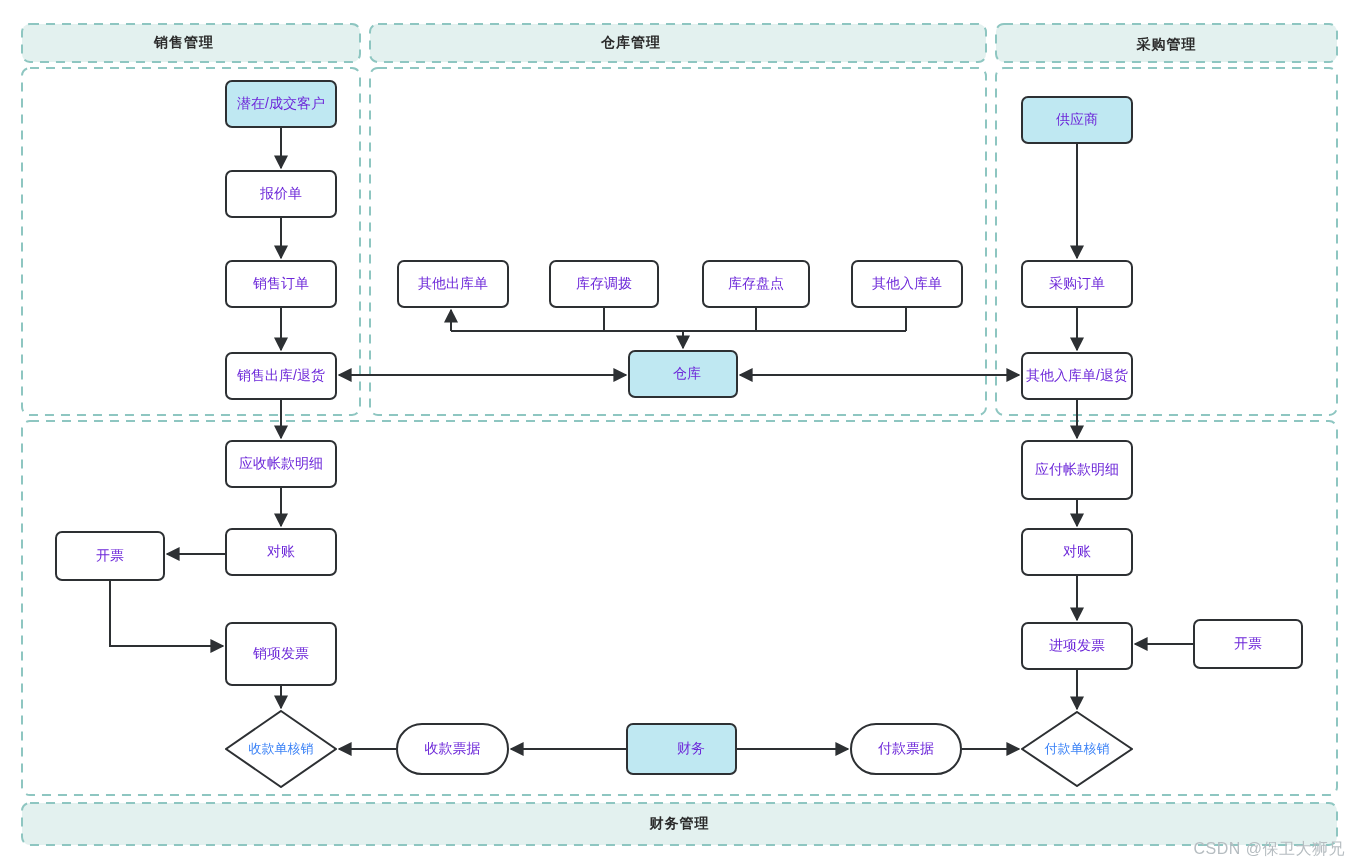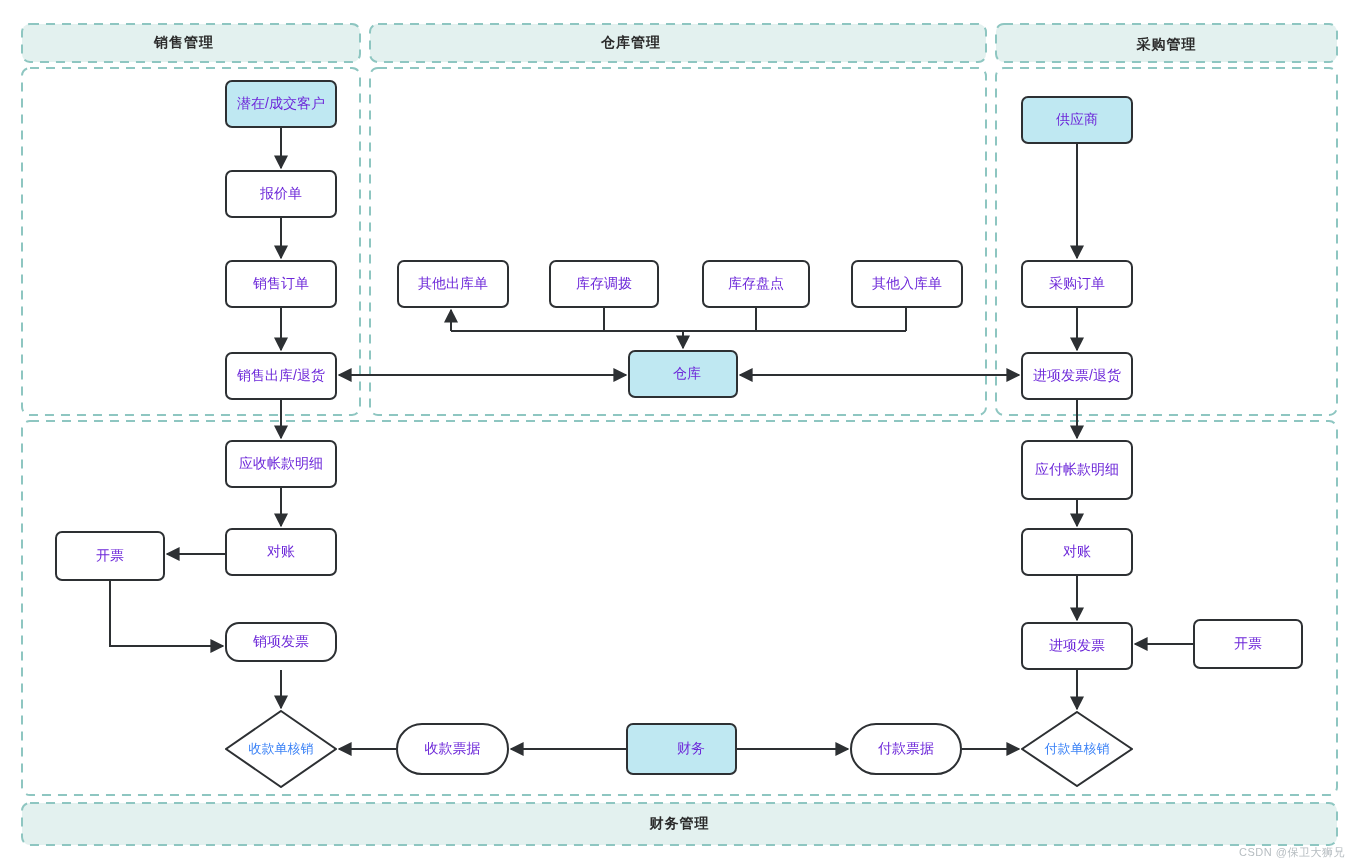--- a/index.html
+++ b/index.html
@@ -21,21 +21,21 @@
   .node.accent{background:var(--accent-fill,#bfe8f2);}
   .node.stadium{border-radius:26px;}
   .diamond{position:absolute;z-index:10;}
   .diamond svg{display:block;}
   .diamond .dlabel{
     position:absolute;inset:0;display:flex;align-items:center;justify-content:center;
     font-size:13px;color:#3b82f6;
   }
   .watermark{
     position:absolute;right:13px;bottom:6px;z-index:20;
-    font-size:11px;color:var(--watermark-color,#b6bdc1);letter-spacing:.5px;
+    font-size:16px;color:var(--watermark-color,#b6bdc1);letter-spacing:.5px;
   }
 </style>
 </head>
 <body>
 
 <div class="canvas">
   <svg id="diagram-svg" width="1358" height="866">
     <defs>
       <marker id="arr" viewBox="0 0 10 10" refX="9" refY="5" markerWidth="7" markerHeight="7" orient="auto-start-reverse">
         <path d="M0,0 L10,5 L0,10 z" fill="#2d3033"></path>
@@ -88,35 +88,35 @@
       <div class="section-label" style="left: 22px; top: 803px; width: 1315px; height: 42px;">财务管理</div>
     </div>
   <div id="nodes">
       <div class="node accent" style="left: 225px; top: 80px; width: 112px; height: 48px;">潜在/成交客户</div>
       <div class="node" style="left: 225px; top: 170px; width: 112px; height: 48px;">报价单</div>
       <div class="node" style="left: 225px; top: 260px; width: 112px; height: 48px;">销售订单</div>
       <div class="node" style="left: 225px; top: 352px; width: 112px; height: 48px;">销售出库/退货</div>
       <div class="node" style="left: 225px; top: 440px; width: 112px; height: 48px;">应收帐款明细</div>
       <div class="node" style="left: 225px; top: 528px; width: 112px; height: 48px;">对账</div>
       <div class="node" style="left: 55px; top: 531px; width: 110px; height: 50px;">开票</div>
-      <div class="node" style="left: 225px; top: 622px; width: 112px; height: 40px; border-radius: 14px;">销项发票</div>
+      <div class="node" style="left: 225px; top: 622px; width: 112px; height: 64px;">销项发票</div>
       <div class="diamond" style="left: 225px; top: 710px; width: 112px; height: 78px;">
         <svg width="112" height="78">
           <polygon points="56,1 111,39 56,77 1,39" fill="#ffffff" stroke="#2d3033" stroke-width="2"></polygon>
         </svg>
         <span class="dlabel">收款单核销</span>
       </div>
       <div class="node" style="left: 397px; top: 260px; width: 112px; height: 48px;">其他出库单</div>
       <div class="node" style="left: 549px; top: 260px; width: 110px; height: 48px;">库存调拨</div>
       <div class="node" style="left: 702px; top: 260px; width: 108px; height: 48px;">库存盘点</div>
       <div class="node" style="left: 851px; top: 260px; width: 112px; height: 48px;">其他入库单</div>
       <div class="node accent" style="left: 628px; top: 350px; width: 110px; height: 48px; padding-left: 8px;">仓库</div>
       <div class="node accent" style="left: 1021px; top: 96px; width: 112px; height: 48px;">供应商</div>
       <div class="node" style="left: 1021px; top: 260px; width: 112px; height: 48px;">采购订单</div>
-      <div class="node" style="left: 1021px; top: 352px; width: 112px; height: 48px;">进项发票/退货</div>
+      <div class="node" style="left: 1021px; top: 352px; width: 112px; height: 48px;">其他入库单/退货</div>
       <div class="node" style="left: 1021px; top: 440px; width: 112px; height: 60px;">应付帐款明细</div>
       <div class="node" style="left: 1021px; top: 528px; width: 112px; height: 48px;">对账</div>
       <div class="node" style="left: 1021px; top: 622px; width: 112px; height: 48px;">进项发票</div>
       <div class="node" style="left: 1193px; top: 619px; width: 110px; height: 50px;">开票</div>
       <div class="diamond" style="left: 1021px; top: 711px; width: 112px; height: 76px;">
         <svg width="112" height="76">
           <polygon points="56,1 111,38 56,75 1,38" fill="#ffffff" stroke="#2d3033" stroke-width="2"></polygon>
         </svg>
         <span class="dlabel">付款单核销</span>
       </div>

